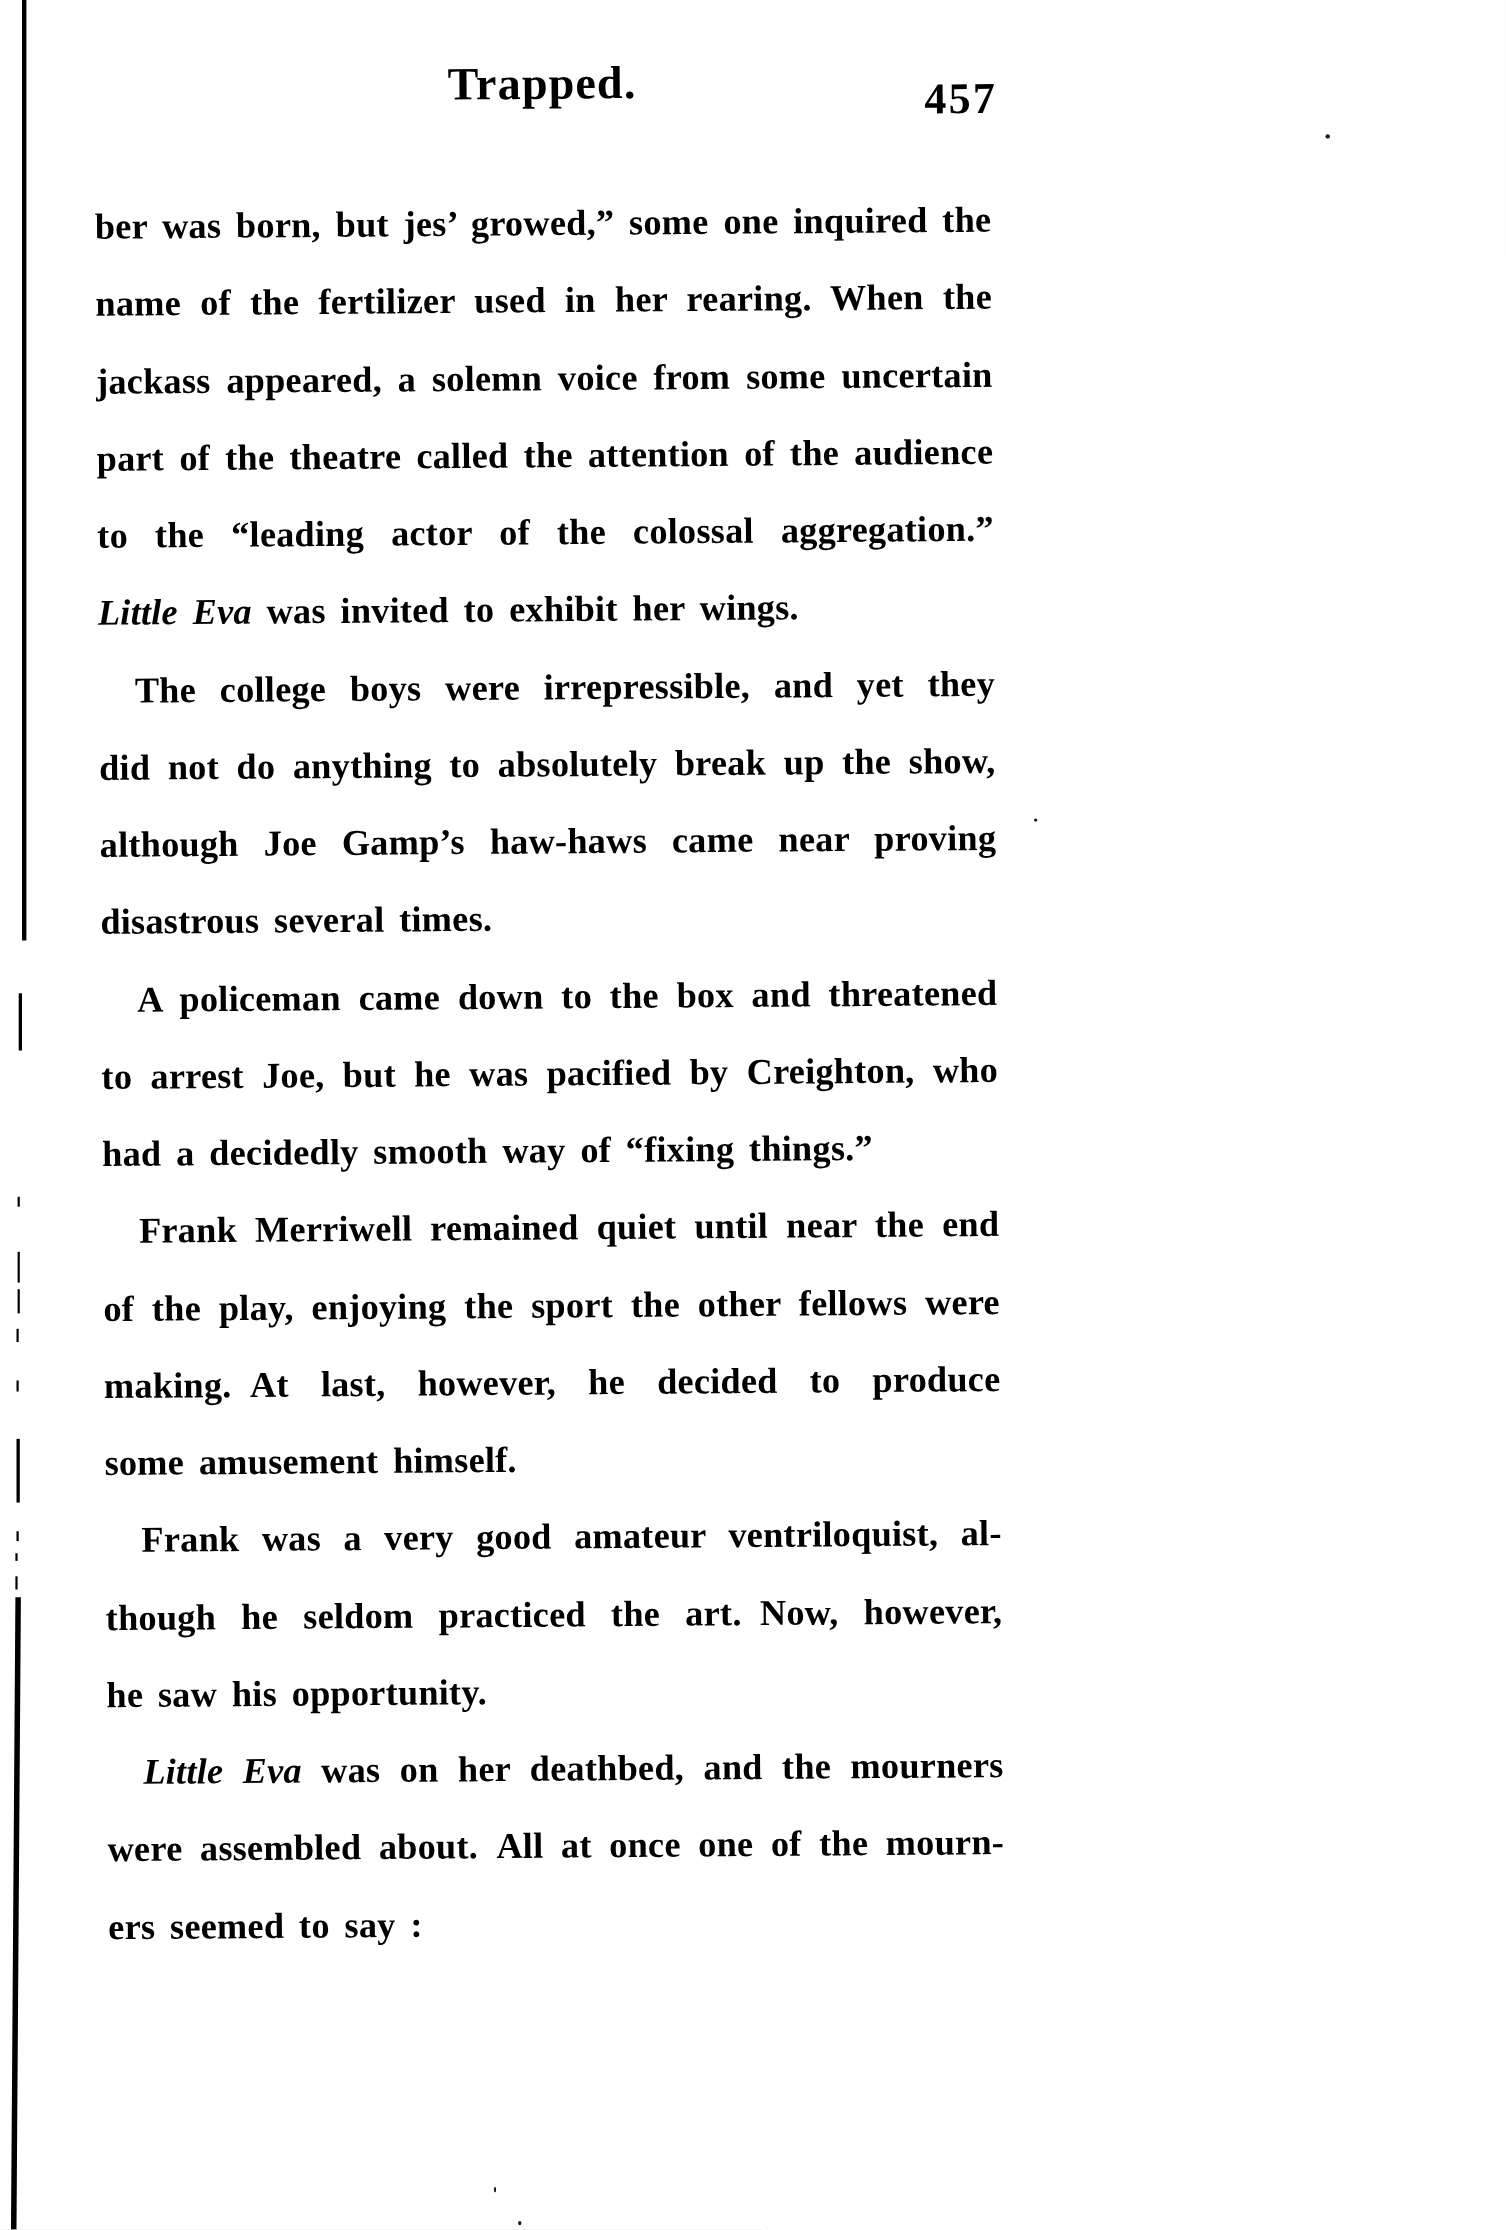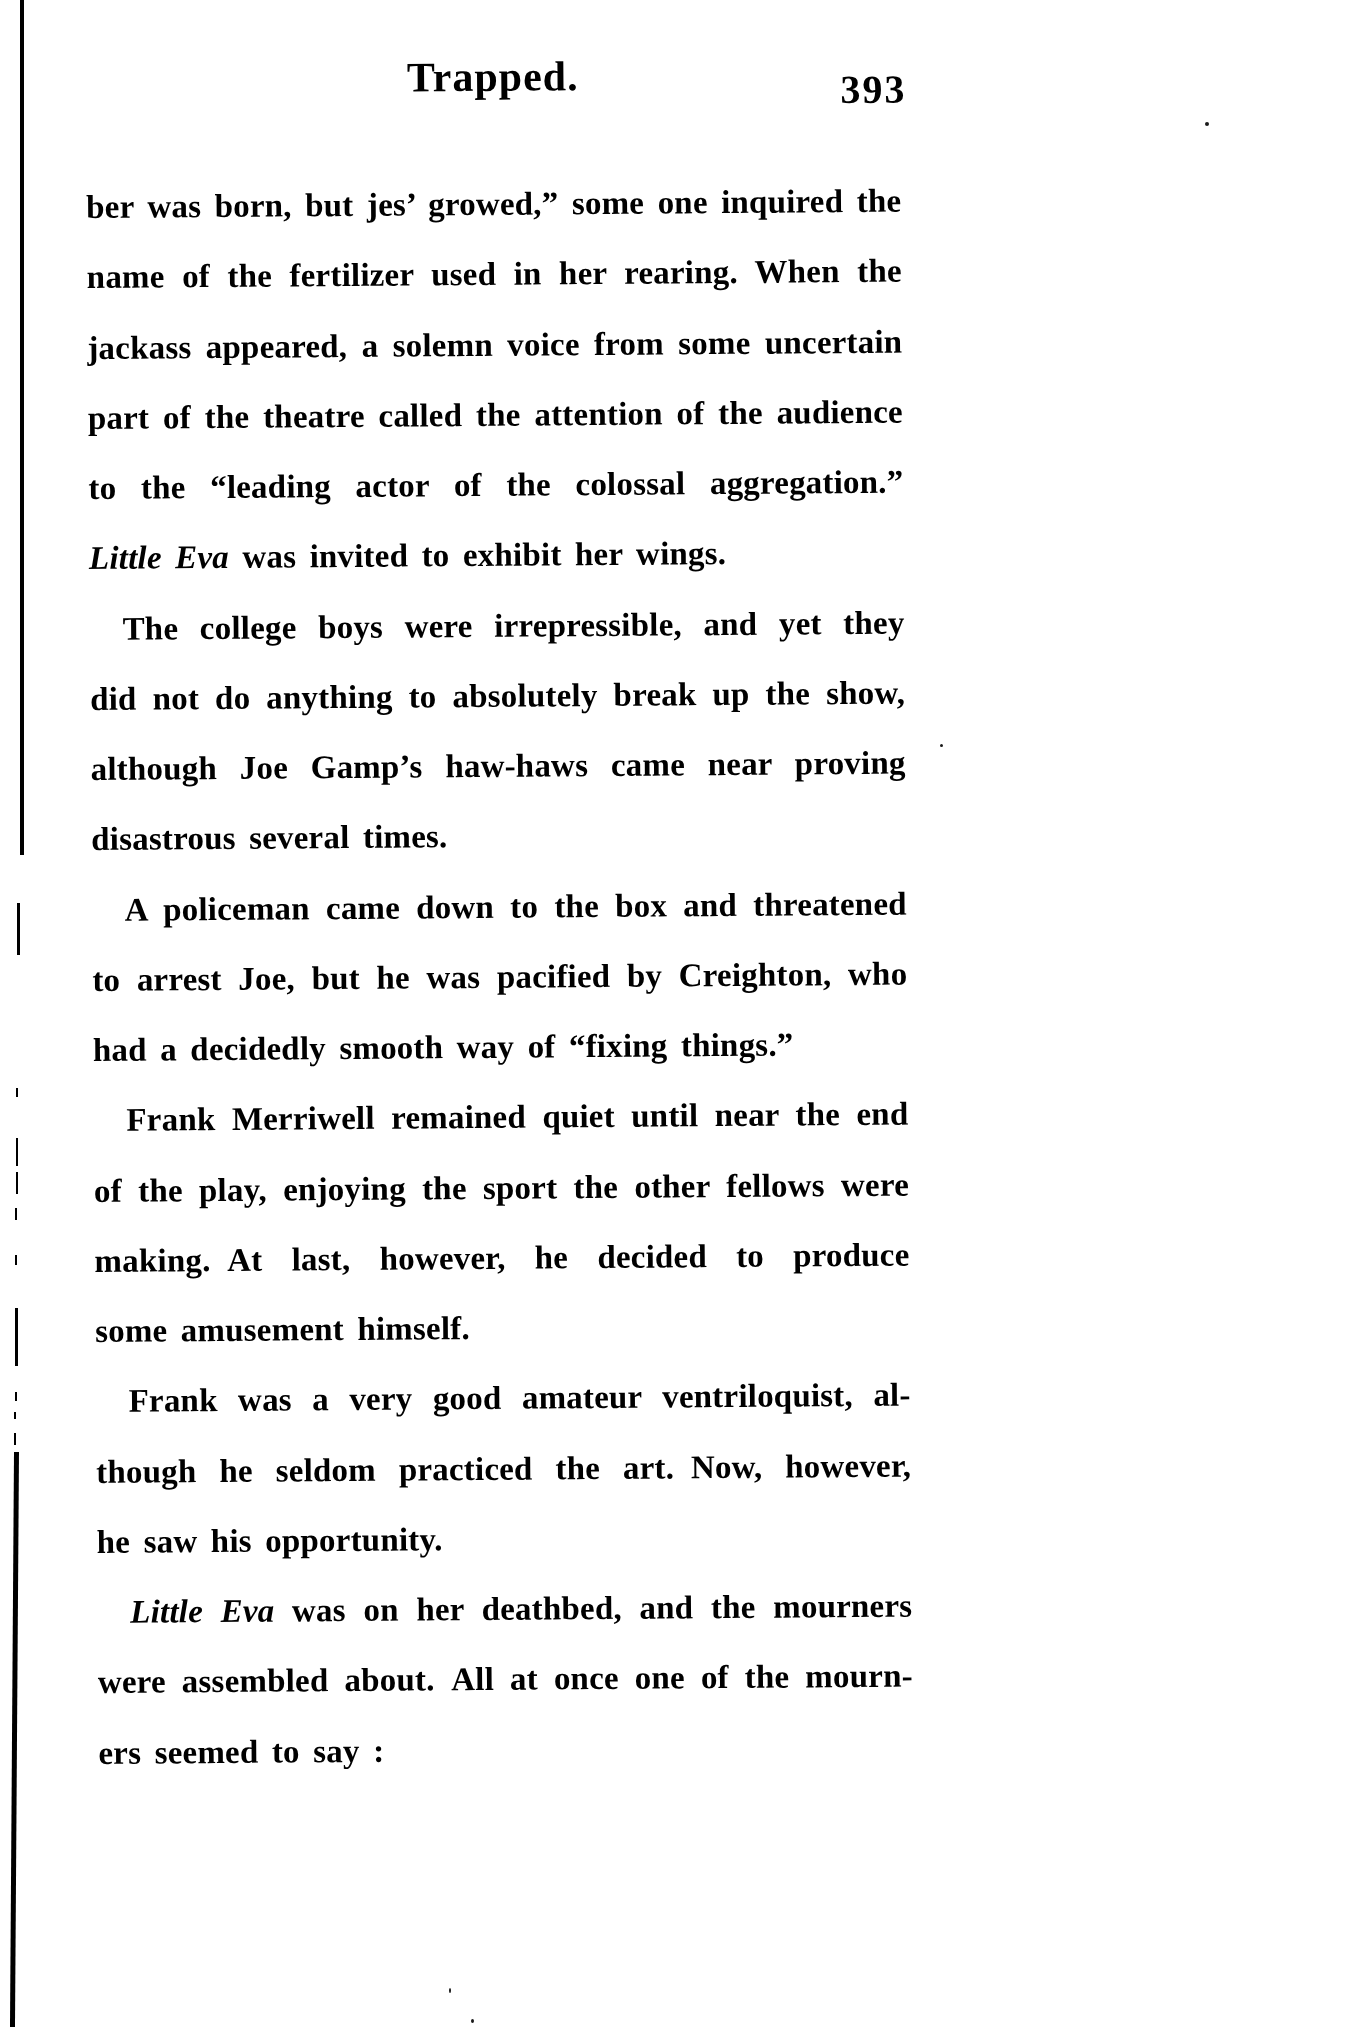--- a/index.html
+++ b/index.html
@@ -67,21 +67,21 @@
   <div class="mseg" style="left:14px; top:1452px; width:5px; height:575px; transform:rotate(0.4deg); transform-origin:top left;"></div>
 
   <div class="speck" style="left:1205px; top:122px; width:4px; height:4px;"></div>
   <div class="speck" style="left:940px; top:744px; width:3px; height:3px;"></div>
   <div class="speck" style="left:449px; top:1988px; width:2px; height:5px;"></div>
   <div class="speck" style="left:471px; top:2019px; width:3px; height:4px;"></div>
 
   <div class="content">
     <div class="header">
       <div class="title">Trapped.</div>
-      <div class="page-number">393</div>
+      <div class="page-number">457</div>
     </div>
     <div class="lines">
         <div class="line just"><span>ber was born, but jes’ growed,” some one inquired the</span></div>
         <div class="line just"><span>name of the fertilizer used in her rearing. When the</span></div>
         <div class="line just"><span>jackass appeared, a solemn voice from some uncertain</span></div>
         <div class="line just"><span>part of the theatre called the attention of the audience</span></div>
         <div class="line just"><span>to the “leading actor of the colossal aggregation.”</span></div>
         <div class="line"><span class="it">Little Eva</span><span> was invited to exhibit her wings.</span></div>
         <div class="line indent just"><span>The college boys were irrepressible, and yet they</span></div>
         <div class="line just"><span>did not do anything to absolutely break up the show,</span></div>

